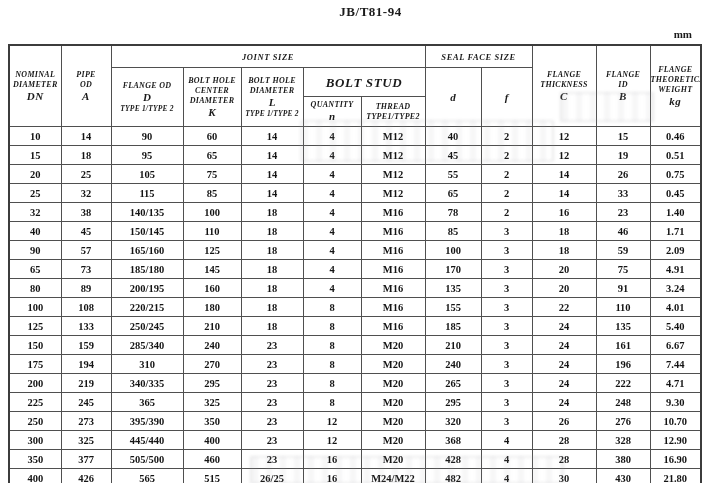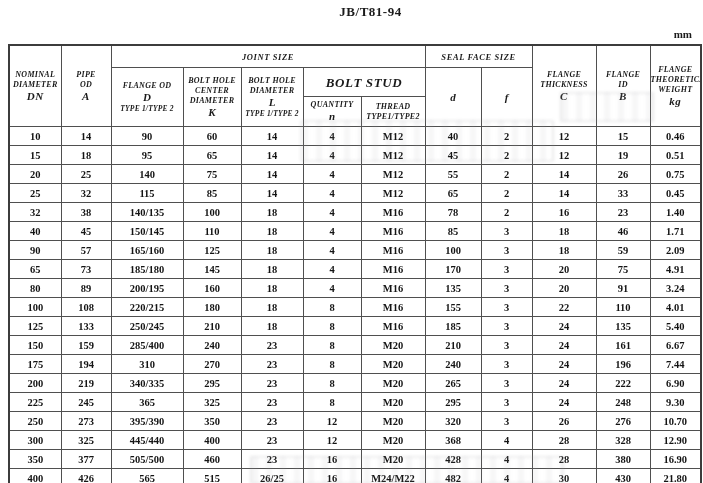--- a/index.html
+++ b/index.html
@@ -184,21 +184,21 @@
         <td>M12</td>
         <td>45</td>
         <td>2</td>
         <td>12</td>
         <td>19</td>
         <td>0.51</td>
       </tr>
       <tr>
         <td>20</td>
         <td>25</td>
-        <td>140</td>
+        <td>105</td>
         <td>75</td>
         <td>14</td>
         <td>4</td>
         <td>M12</td>
         <td>55</td>
         <td>2</td>
         <td>14</td>
         <td>26</td>
         <td>0.75</td>
       </tr>
@@ -310,21 +310,21 @@
         <td>M16</td>
         <td>185</td>
         <td>3</td>
         <td>24</td>
         <td>135</td>
         <td>5.40</td>
       </tr>
       <tr>
         <td>150</td>
         <td>159</td>
-        <td>285/400</td>
+        <td>285/340</td>
         <td>240</td>
         <td>23</td>
         <td>8</td>
         <td>M20</td>
         <td>210</td>
         <td>3</td>
         <td>24</td>
         <td>161</td>
         <td>6.67</td>
       </tr>
@@ -347,21 +347,21 @@
         <td>219</td>
         <td>340/335</td>
         <td>295</td>
         <td>23</td>
         <td>8</td>
         <td>M20</td>
         <td>265</td>
         <td>3</td>
         <td>24</td>
         <td>222</td>
-        <td>6.90</td>
+        <td>4.71</td>
       </tr>
       <tr>
         <td>225</td>
         <td>245</td>
         <td>365</td>
         <td>325</td>
         <td>23</td>
         <td>8</td>
         <td>M20</td>
         <td>295</td>

